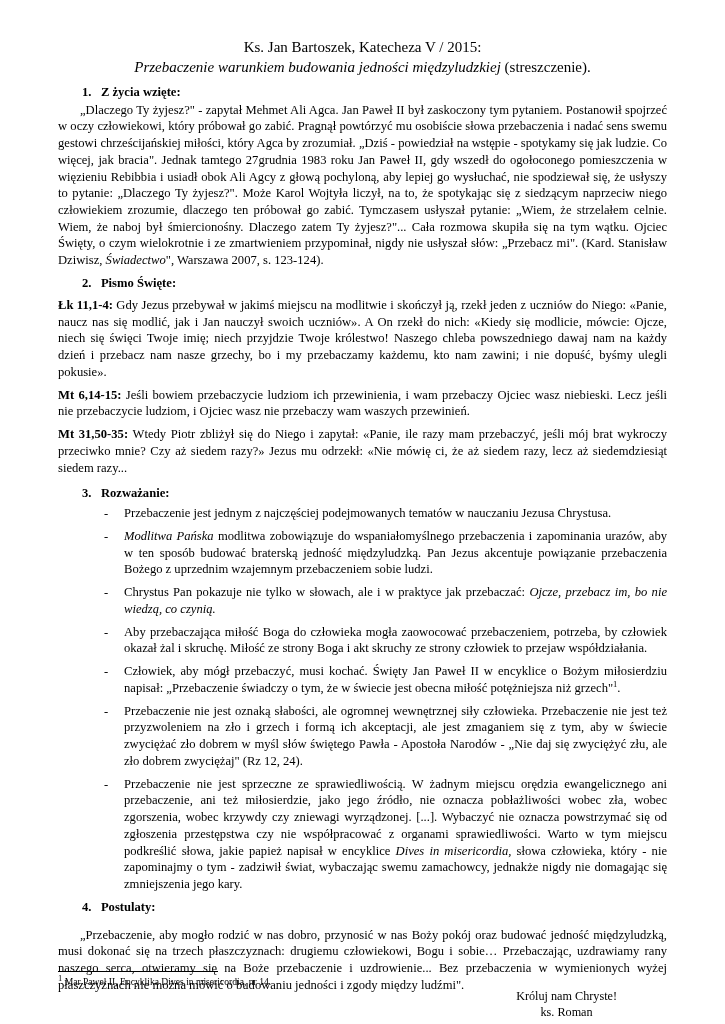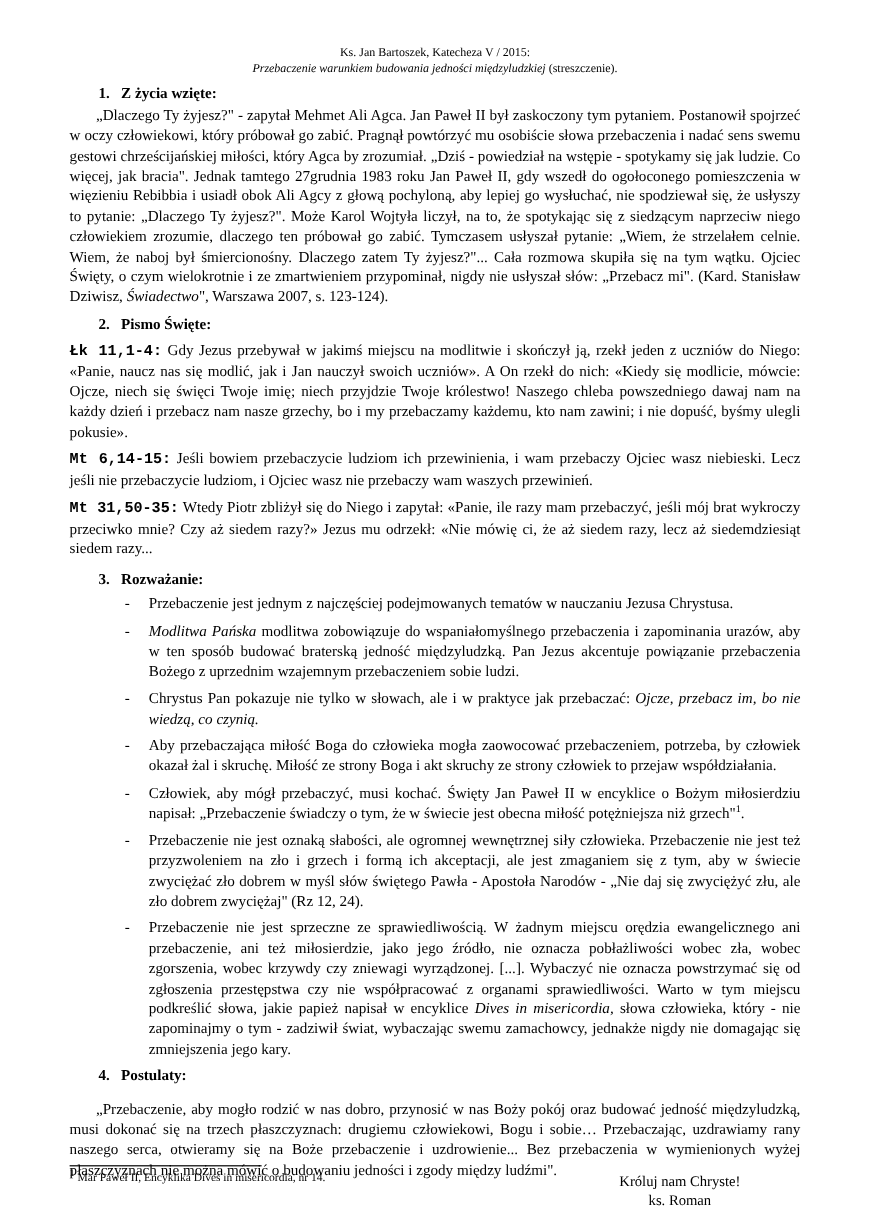--- a/index.html
+++ b/index.html
@@ -16,21 +16,21 @@
   }
   .page {
     position: relative;
     width: 725px;
     height: 1024px;
     box-sizing: border-box;
     padding: 38px 58px 10px 58px;
   }
   .title-line {
     text-align: center;
-    font-size: 10px;
+    font-size: 15px;
     line-height: 1.32;
   }
   .title-line.italic {
     font-style: italic;
   }
   .title-line .roman {
     font-style: normal;
     margin-top: 24px;
   }
   .numbered {
@@ -53,21 +53,20 @@
     text-indent: 22px;
   }
   p.scripture {
     font-size: 12.6px;
     line-height: 1.33;
     text-align: justify;
     margin: 6px 0 0 0;
   }
   p.scripture .ref {
     font-weight: bold;
-    font-family: Liberation Mono, monospace;
   }
   ul.dashlist {
     list-style: none;
     margin: 4px 0 0 0;
     padding: 0 0 0 46px;
   }
   ul.dashlist > li {
     position: relative;
     font-size: 12.6px;
     line-height: 1.33;
@@ -98,21 +97,21 @@
     background: #000;
     margin-bottom: 4px;
   }
   .footnote-text {
     font-size: 9.6px;
     line-height: 1.3;
   }
   .closing {
     position: absolute;
     right: 108px;
-    bottom: 15px;
+    bottom: 3px;
     text-align: center;
     font-size: 12.2px;
     line-height: 1.3;
   }
   .postulaty-body {
     font-size: 12.6px;
     line-height: 1.33;
     text-align: justify;
     text-indent: 22px;
     margin: 12px 0 0 0;

